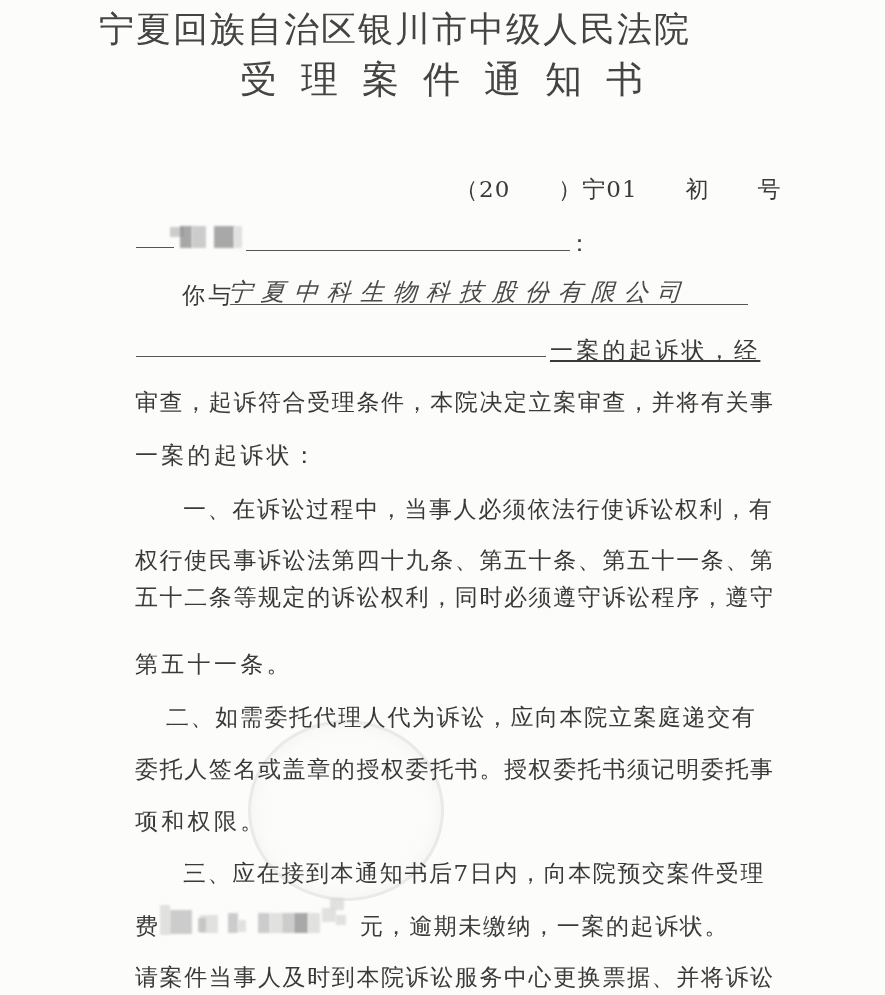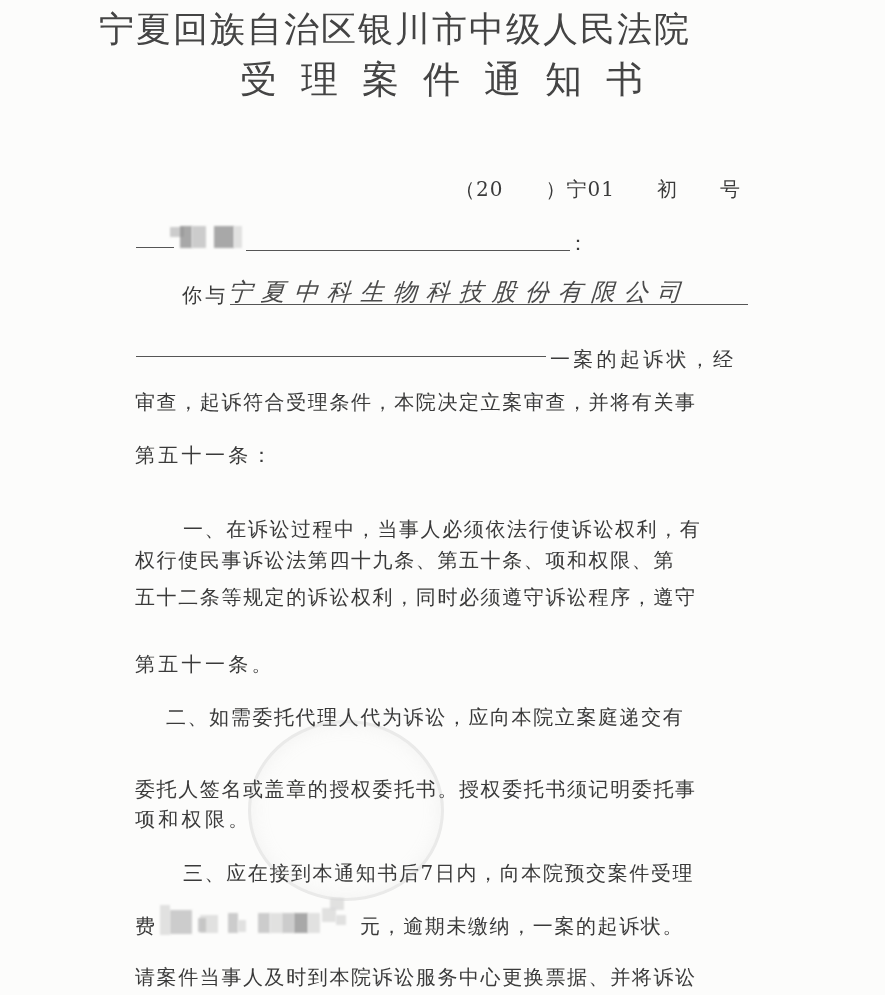--- a/index.html
+++ b/index.html
@@ -14,21 +14,21 @@
   .title1 {
     left: 0; width: 790px; top: 6px; text-align: center;
     font-family: "DejaVu Sans", sans-serif;
     font-size: 35px; letter-spacing: 2px; color: #444; font-weight: 300;
   }
   .title2 {
     left: 0; width: 885px; top: 55px; text-align: center;
     font-family: "DejaVu Sans", sans-serif;
     font-size: 37px; letter-spacing: 24px; color: #444; padding-left: 22px; box-sizing: border-box;
   }
-  .line { font-size: 20px; letter-spacing: 3.3px; line-height: 30px; }
+  .line { font-size: 23px; letter-spacing: 3.3px; line-height: 30px; }
   .uline { position: absolute; height: 1px; background: #555; }
   .blur {
     position: absolute; background: #bdbdbd; filter: blur(1px); opacity: .75;
   }
   .blur.d { background: #8d8d8d; }
   .blur.l { background: #d8d8d8; }
   .hand {
     font-family: "DejaVu Sans", sans-serif;
     font-size: 24px; letter-spacing: 9px; color: #4a4a4a; font-style: italic;
     transform: skewX(-4deg);
@@ -56,38 +56,38 @@
   <div class="blur l" style="left:234px; top:226px; width:8px; height:22px;"></div>
 </div>
 <div class="uline" style="left:246px; top:250px; width:324px;"></div>
 <div class="abs line" style="left:568px; top:228px;">：</div>
 
 <div class="abs line" style="left:182px; top:280px;">你与</div>
 <div class="abs hand" style="left:228px; top:276px;">宁夏中科生物科技股份有限公司</div>
 <div class="uline" style="left:230px; top:304px; width:518px;"></div>
 
 <div class="uline" style="left:136px; top:356px; width:410px;"></div>
-<div class="abs line" style="left:550px; top:344px;">一案的起诉状，经</div>
+<div class="abs line" style="left:550px; top:335px;text-decoration:underline;">一案的起诉状，经</div>
 
 <div class="abs line" style="left:135px; top:387px; letter-spacing:1.6px;">审查，起诉符合受理条件，本院决定立案审查，并将有关事</div>
-<div class="abs line" style="left:135px; top:440px;">第五十一条：</div>
+<div class="abs line" style="left:135px; top:440px;">一案的起诉状：</div>
 
 <div>
-  <div class="abs line" style="left:183px; top:494px; letter-spacing:1.6px;margin-top:20px;">一、在诉讼过程中，当事人必须依法行使诉讼权利，有</div>
-  <div class="abs line" style="left:135px; top:545px; letter-spacing:1.6px;">权行使民事诉讼法第四十九条、第五十条、项和权限、第</div>
+  <div class="abs line" style="left:183px; top:494px; letter-spacing:1.6px;">一、在诉讼过程中，当事人必须依法行使诉讼权利，有</div>
+  <div class="abs line" style="left:135px; top:545px; letter-spacing:1.6px;">权行使民事诉讼法第四十九条、第五十条、第五十一条、第</div>
   <div class="abs line" style="left:135px; top:582px; letter-spacing:1.6px;">五十二条等规定的诉讼权利，同时必须遵守诉讼程序，遵守</div>
   <div class="abs line" style="left:135px; top:649px;">第五十一条。</div>
 </div>
 
 <div class="seal"></div>
 
 <div>
   <div class="abs line" style="left:166px; top:702px; letter-spacing:1.6px;">二、如需委托代理人代为诉讼，应向本院立案庭递交有</div>
-  <div class="abs line" style="left:135px; top:774px; letter-spacing:1.6px;">委托人签名或盖章的授权委托书。授权委托书须记明委托事</div>
-  <div class="abs line" style="left:135px; top:806px;font-family:Liberation Mono, monospace;">项和权限。</div>
+  <div class="abs line" style="left:135px; top:754px; letter-spacing:1.6px;">委托人签名或盖章的授权委托书。授权委托书须记明委托事</div>
+  <div class="abs line" style="left:135px; top:806px;">项和权限。</div>
 </div>
 
 <div>
   <div class="abs line" style="left:183px; top:858px; letter-spacing:1.6px;text-align:center;">三、应在接到本通知书后7日内，向本院预交案件受理</div>
   <div class="abs line" style="left:135px; top:911px;">费</div>
   <div>
     <div class="blur l" style="left:160px; top:905px; width:10px; height:30px;"></div>
     <div class="blur" style="left:170px; top:910px; width:22px; height:24px;"></div>
     <div class="blur l" style="left:200px; top:915px; width:18px; height:18px;"></div>
     <div class="blur" style="left:198px; top:918px; width:8px; height:14px;"></div>

